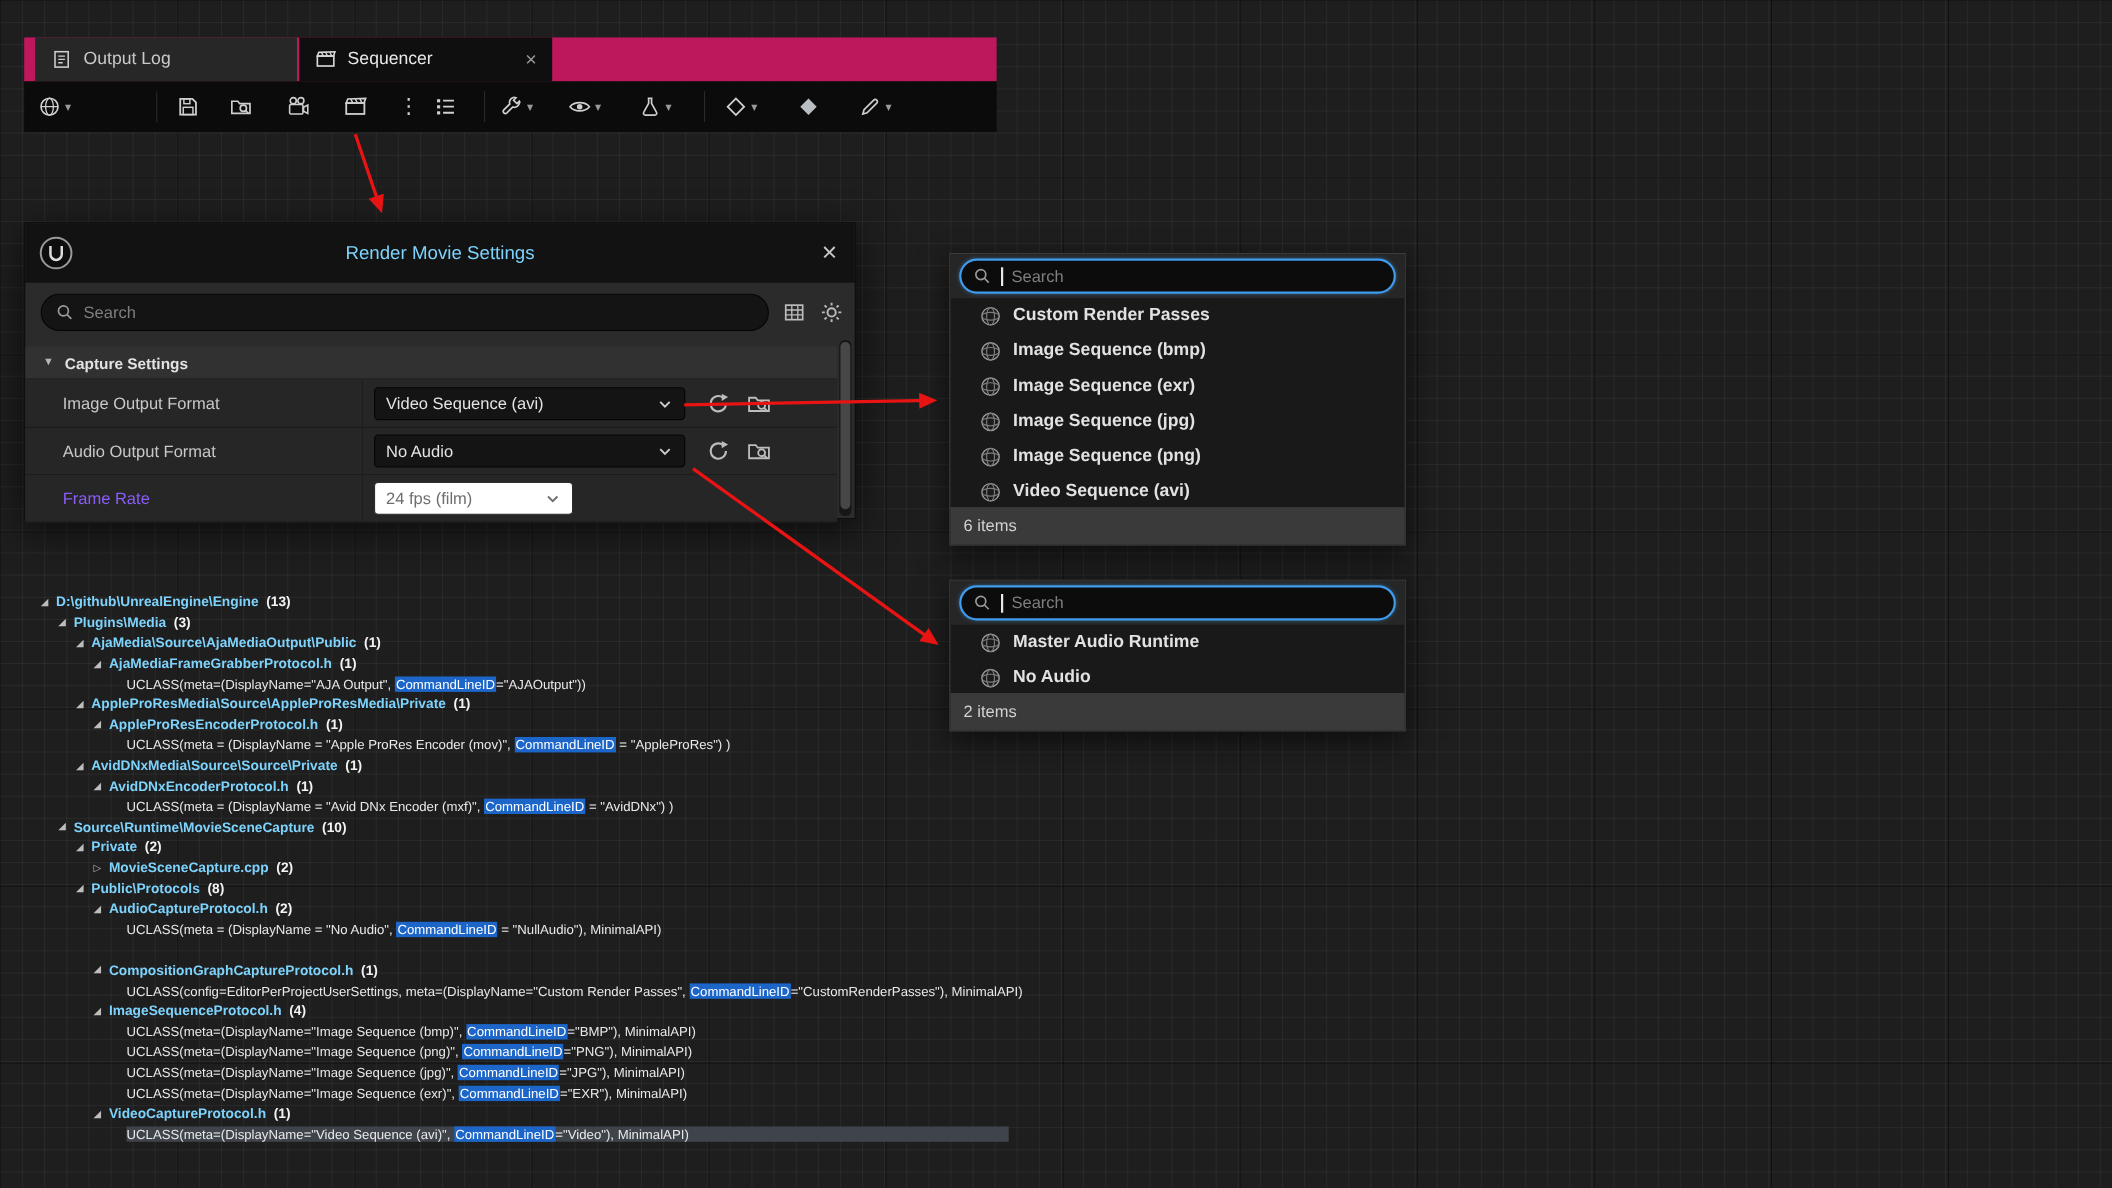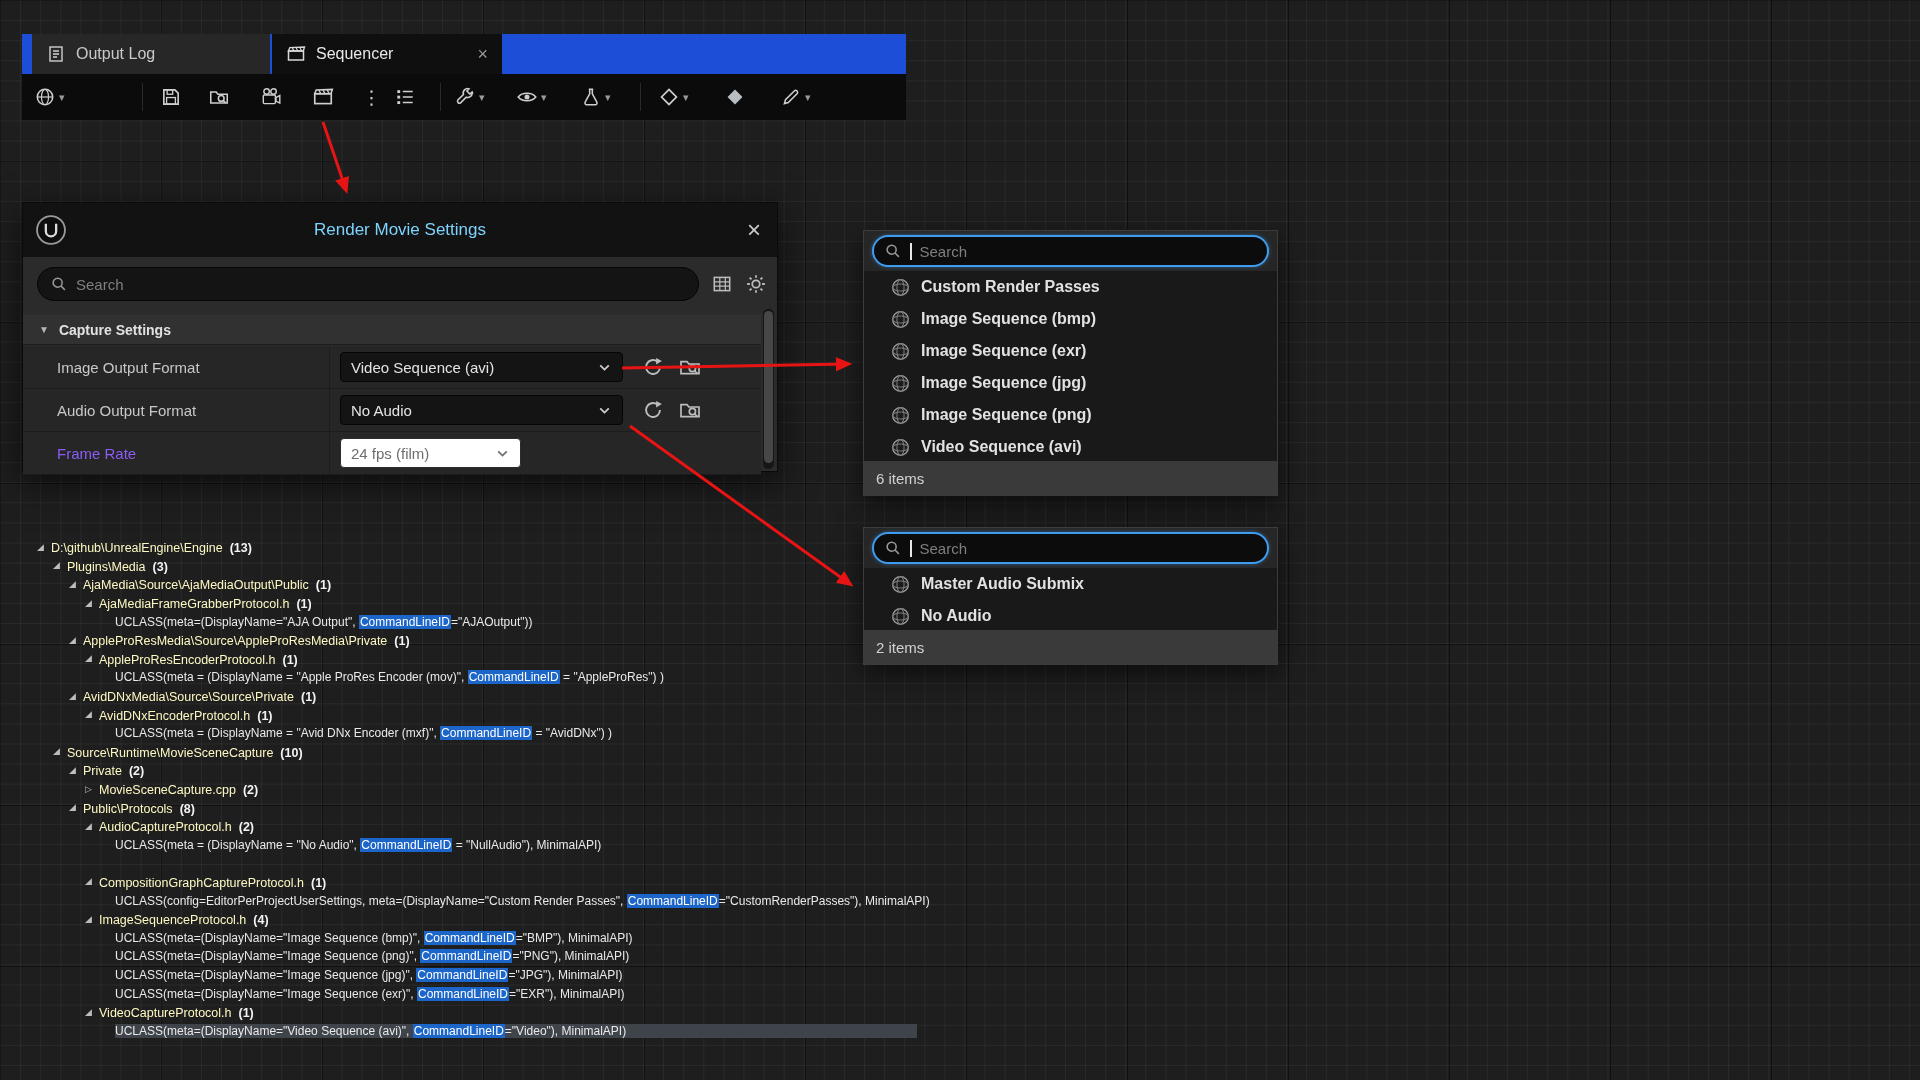--- a/index.html
+++ b/index.html
@@ -11,21 +11,21 @@
       linear-gradient(to right, rgba(0,0,0,.45) 1px, transparent 1px),
       linear-gradient(to bottom, rgba(0,0,0,.45) 1px, transparent 1px),
       linear-gradient(to right, rgba(255,255,255,.05) 1px, transparent 1px),
       linear-gradient(to bottom, rgba(255,255,255,.05) 1px, transparent 1px);
     background-size:161px 161px,161px 161px,20.1px 20.1px,20.1px 20.1px;
   }
   #stage{position:absolute;left:0;top:0;width:1920px;height:1080px;}
   svg{display:block;}
 
   
-  .tabwell{position:absolute;left:22px;top:34px;width:884px;height:40px;background:#1d4ed8;}
+  .tabwell{position:absolute;left:22px;top:34px;width:884px;height:40px;background:#be185d;}
   .tab{position:absolute;top:0;height:40px;display:flex;align-items:center;gap:10px;padding:0 14px;box-sizing:border-box;font-size:16px;cursor:default;}
   .tab-outputlog{left:10px;width:238px;background:#272727;color:#c9c9c9;}
   .tab-sequencer{left:250px;width:230px;background:#0f0f0f;color:#e9e9e9;}
   .tclose{margin-left:auto;font-size:18px;color:#9a9a9a;line-height:1;}
 
   
   .toolbar{position:absolute;left:22px;top:74px;width:884px;height:46px;background:#0b0b0b;}
   .tbtn{position:absolute;top:0;height:46px;display:flex;align-items:center;gap:3px;}
   .tbtn svg{width:22px;height:22px;}
   .tsep{position:absolute;top:9px;width:1px;height:28px;background:#2a2a2a;}
@@ -77,21 +77,21 @@
   .pitem svg{width:21px;height:21px;}
   .pitem-label{font-size:16px;color:#e2e2e2;white-space:nowrap;}
   .pfooter{position:absolute;left:0;right:0;bottom:0;height:34px;background:#3a3a3a;display:flex;align-items:center;padding-left:12px;box-sizing:border-box;font-size:15px;color:#d2d2d2;}
 
   
   .tree{position:absolute;left:37px;top:538px;width:880px;z-index:5;}
   .trow{display:flex;align-items:center;height:18.6px;white-space:pre;}
   .tindent{flex:none;display:block;height:1px;}
   .twisty{flex:none;width:14px;font-size:9px;color:#bdbdbd;line-height:1;}
   .tcontent{color:#efefef;}
-  .nlabel{font-weight:normal;font-size:12.5px;color:#fef9c3;}
+  .nlabel{font-weight:bold;font-size:12.5px;color:#7dd3fc;}
   .ncount{font-weight:bold;font-size:12.5px;color:#f3f3f3;margin-left:7px;}
   .tcontent.code{font-size:12px;color:#e9e9e9;}
   .hl{background:#1d66c9;color:#ffffff;padding:0 1px;}
   .trow.sel .tcontent{background:#3f444a;flex:1;}
 
   
   .arrows{position:absolute;left:0;top:0;width:1920px;height:1080px;z-index:40;pointer-events:none;}
 </style>
 </head>
 <body>
@@ -442,21 +442,21 @@
     </div>
     <div class="pitems">
   <div class="pitem">
     <span>
       <svg viewBox="0 0 20 20">
               <circle cx="10" cy="10" r="7.5" fill="#1b1b1b" stroke="#9c9c9c" stroke-width="1.2"></circle>
               <ellipse cx="10" cy="10" rx="3.4" ry="7.5" fill="none" stroke="#7d7d7d" stroke-width="1"></ellipse>
               <ellipse cx="10" cy="10" rx="7.5" ry="3.4" fill="none" stroke="#7d7d7d" stroke-width="1"></ellipse>
             </svg>
     </span>
-    <span class="pitem-label">Master Audio Submix</span>
+    <span class="pitem-label">Master Audio Runtime</span>
   </div>
 
   <div class="pitem">
     <span>
       <svg viewBox="0 0 20 20">
               <circle cx="10" cy="10" r="7.5" fill="#1b1b1b" stroke="#9c9c9c" stroke-width="1.2"></circle>
               <ellipse cx="10" cy="10" rx="3.4" ry="7.5" fill="none" stroke="#7d7d7d" stroke-width="1"></ellipse>
               <ellipse cx="10" cy="10" rx="7.5" ry="3.4" fill="none" stroke="#7d7d7d" stroke-width="1"></ellipse>
             </svg>
     </span>

